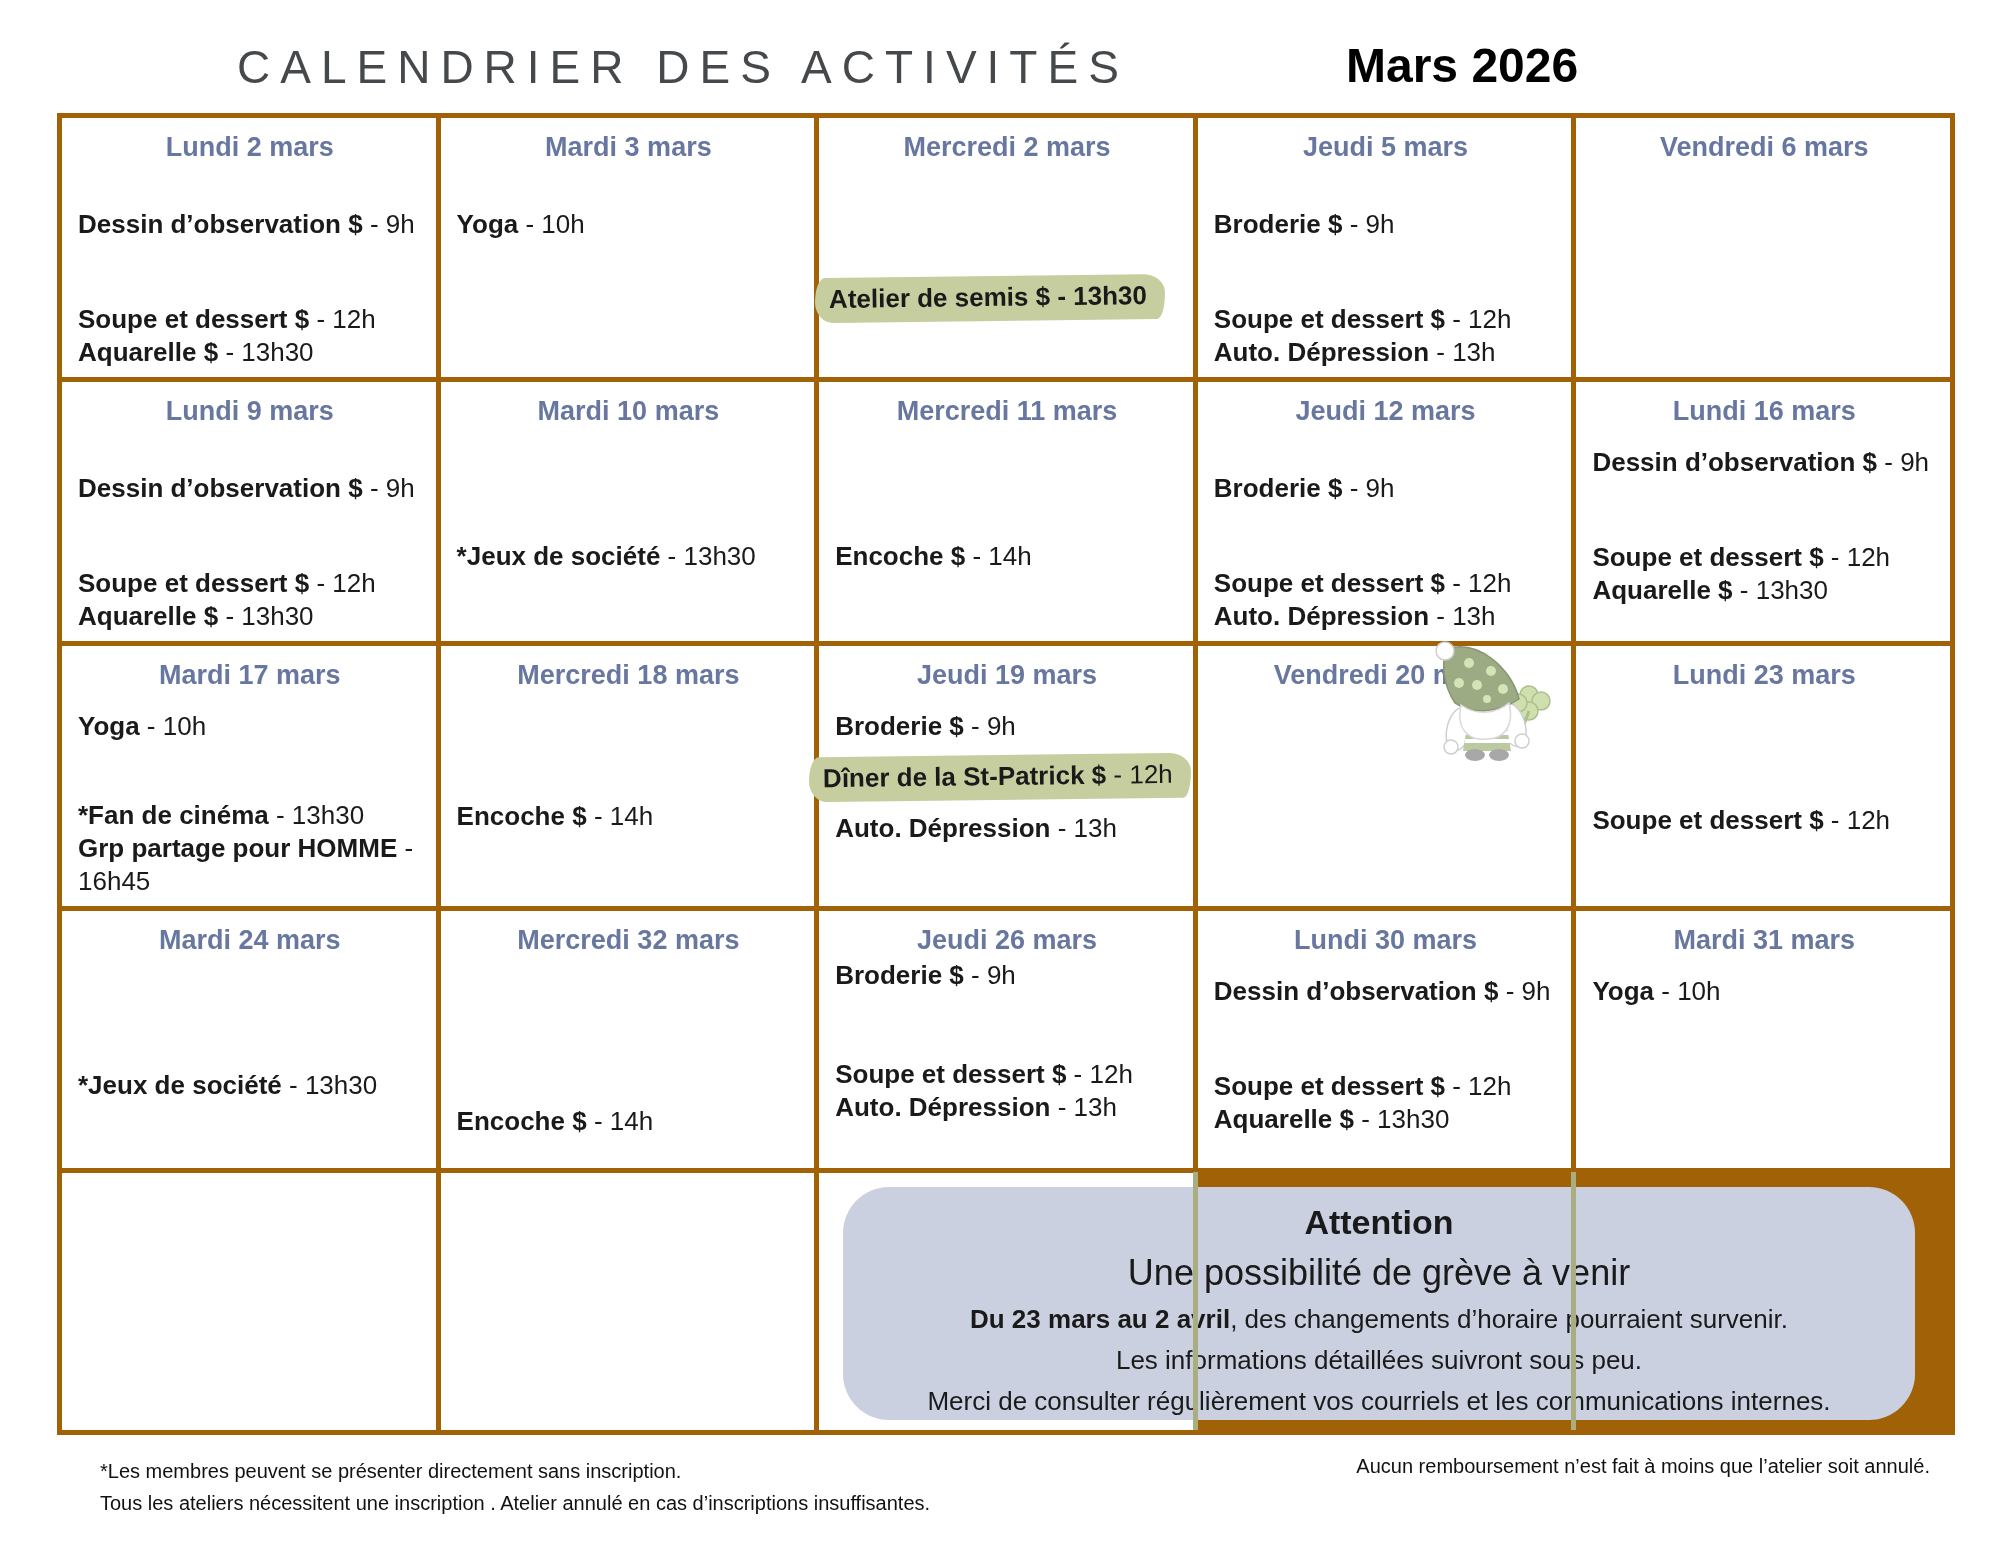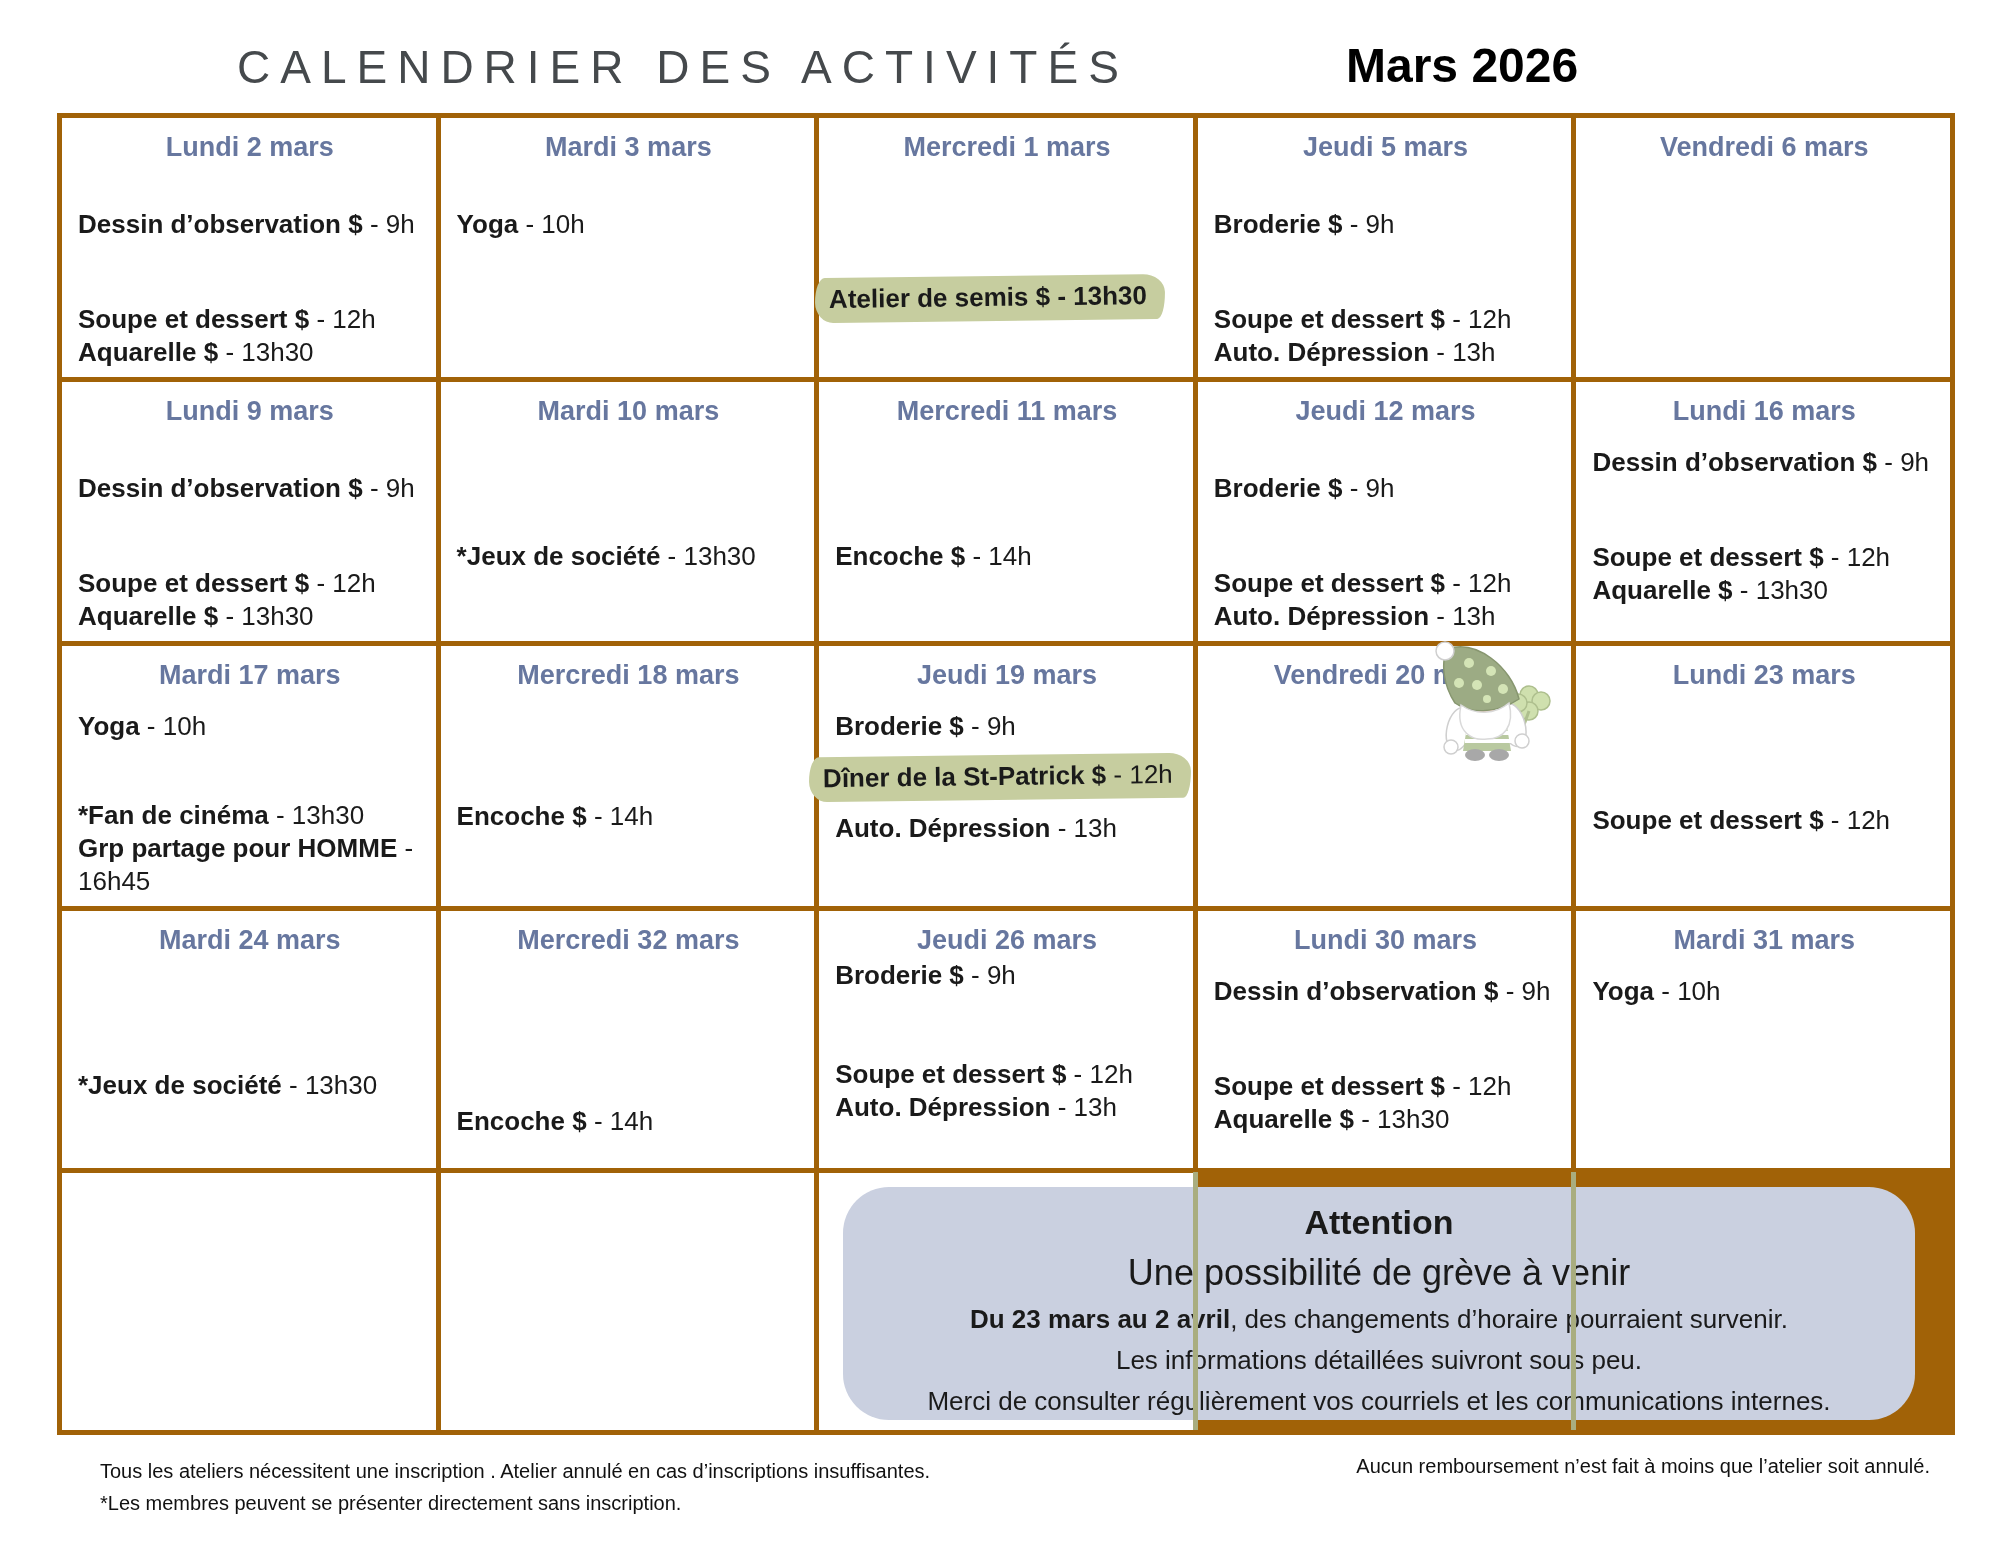--- a/index.html
+++ b/index.html
@@ -85,21 +85,21 @@
     <div class="dh">Lundi 2 mars</div>
     <div class="it m44"><b>Dessin d’observation $</b><span class="t"> - 9h</span></div>
     <div class="it m62"><b>Soupe et dessert $</b><span class="t"> - 12h</span></div>
     <div class="it"><b>Aquarelle $</b><span class="t"> - 13h30</span></div>
   </div>
   <div class="cell">
     <div class="dh">Mardi 3 mars</div>
     <div class="it m44"><b>Yoga</b><span class="t"> - 10h</span></div>
   </div>
   <div class="cell">
-    <div class="dh">Mercredi 1 mars</div>
+    <div class="dh">Mercredi 2 mars</div>
     <div class="it m140"><span class="hl hl-wide"><b>Atelier de semis $ - 13h30</b><span class="t"></span></span></div>
   </div>
   <div class="cell">
     <div class="dh">Jeudi 5 mars</div>
     <div class="it m44"><b>Broderie $</b><span class="t"> - 9h</span></div>
     <div class="it m62"><b>Soupe et dessert $</b><span class="t"> - 12h</span></div>
     <div class="it"><b>Auto. Dépression</b><span class="t"> - 13h</span></div>
   </div>
   <div class="cell">
     <div class="dh">Vendredi 6 mars</div>
@@ -229,16 +229,16 @@
         <circle cx="62" cy="58" r="4"></circle>
     </g>
     <circle cx="20" cy="10" r="9" fill="#ffffff" stroke="#cfcfcf" stroke-width="1.5"></circle>
 
     <path d="M36 64 C 30 92 48 100 62 98 C 78 98 90 86 84 62 C 70 74 50 74 36 64 Z" fill="#ffffff" stroke="#d9d9d9" stroke-width="1.5"></path>
   </svg>
 
 </div>
 
 <div class="foot-left">
+  <div>*Les membres peuvent se présenter directement sans inscription.</div>
   <div>Tous les ateliers nécessitent une inscription . Atelier annulé en cas d’inscriptions insuffisantes.</div>
-  <div>*Les membres peuvent se présenter directement sans inscription.</div>
 </div>
 <div class="foot-right">Aucun remboursement n’est fait à moins que l’atelier soit annulé.</div>
 
 </body></html>

